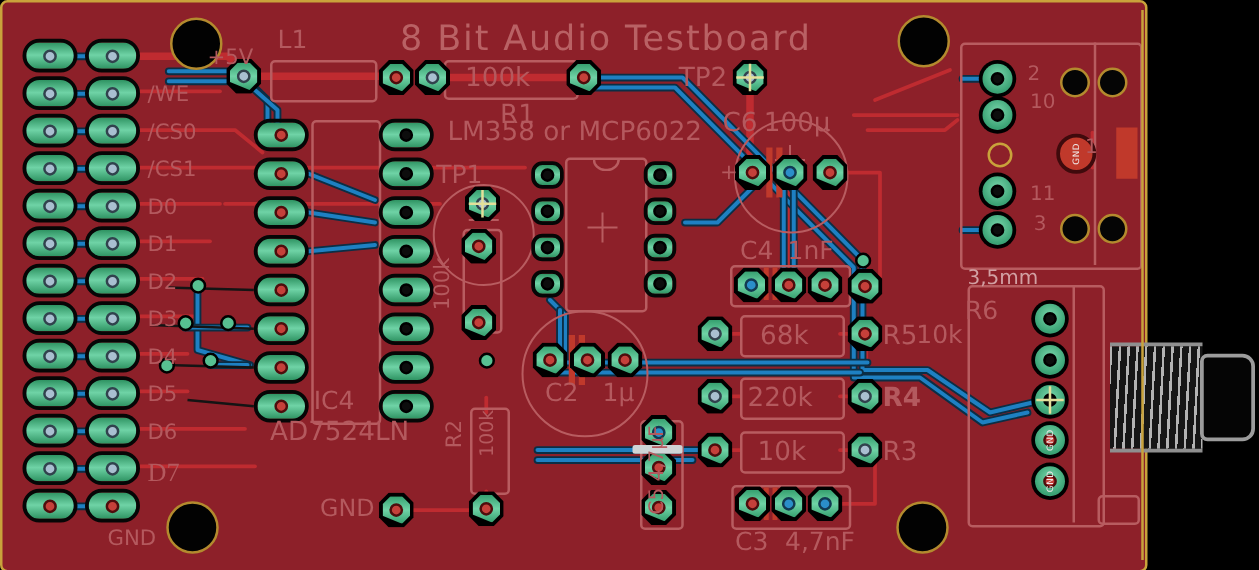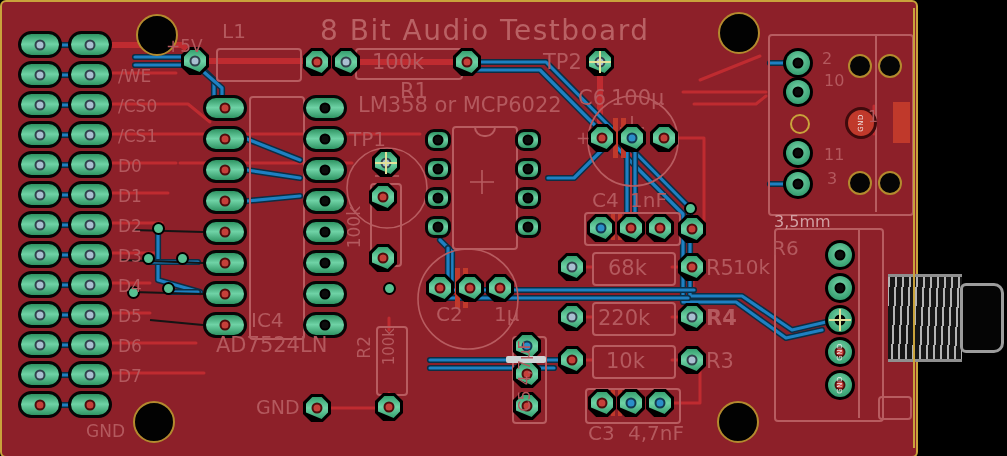--- a/index.html
+++ b/index.html
@@ -189,21 +189,21 @@
   <div class="silk" style="left:611px;top:86px;font-size:21px;text-align:right;">100µ</div>
   <div class="silk" style="left:576px;top:128px;font-size:17px;">+</div>
   <div class="silk" style="left:358px;top:93px;font-size:21px;display:flex;">
     <span class="lt">LM358 o</span><span>r MCP6022</span>
   </div>
   <div class="silk" style="left:349px;top:127px;font-size:20px;">TP1</div>
   <div class="silk vrt" style="left:344px;top:206px;font-size:17px;">100k</div>
   <div class="silk" style="left:251px;top:308px;font-size:20px;">IC4</div>
   <div class="silk" style="left:216px;top:333px;font-size:21px;">AD7524LN</div>
   <div class="silk" style="left:436px;top:302px;font-size:20px;">C2</div>
-  <div class="silk" style="left:494px;top:302px;font-size:20px;">1µ</div>
+  <div class="silk" style="left:482px;top:302px;font-size:20px;">1µ</div>
   <div class="silk vrt" style="left:354px;top:336px;font-size:17px;">R2</div>
   <div class="silk vrt" style="left:380px;top:328px;font-size:15px;">100k</div>
   <div class="silk" style="left:256px;top:396px;font-size:19px;">GND</div>
   <div class="silk vrt" style="left:496px;top:330px;font-size:16px;height:102px;">
     <span>C5</span><span> </span><span>4,7µF</span>
   </div>
   <div class="silk" style="left:592px;top:188px;font-size:20px;">C4</div>
   <div class="silk" style="left:630px;top:188px;font-size:20px;">1nF</div>
   <div class="silk" style="left:608px;top:256px;font-size:21px;">68k</div>
   <div class="silk" style="left:706px;top:256px;font-size:21px;">R5</div>
@@ -341,21 +341,21 @@
     <div class="pad pad-oval" style="left: 68px; top: 331px; width: 44px; height: 27px;">
       <div class="hole "></div>
     </div>
     <div class="silk" style="left: 118px; top: 336px; font-size: 17px;">D6</div>
     <div class="pad pad-oval" style="left: 18px; top: 361px; width: 44px; height: 27px;">
       <div class="hole "></div>
     </div>
     <div class="pad pad-oval" style="left: 68px; top: 361px; width: 44px; height: 27px;">
       <div class="hole "></div>
     </div>
-    <div class="silk" style="left: 118px; top: 366px; font-size: 17px;">D7</div>
+    <div class="silk" style="left: 118px; top: 366px; font-size: 21px; font-family: Liberation Serif, serif;">D7</div>
     <div class="pad pad-oval" style="left: 18px; top: 391px; width: 44px; height: 27px;">
       <div class="hole red"></div>
     </div>
     <div class="pad pad-oval" style="left: 68px; top: 391px; width: 44px; height: 27px;">
       <div class="hole red"></div>
     </div>
     <div class="pad pad-oval" style="left: 203px; top: 95px; width: 44px; height: 26px;">
       <div class="hole red"></div>
     </div>
     <div class="pad pad-oval" style="left: 303px; top: 95px; width: 44px; height: 26px;">

